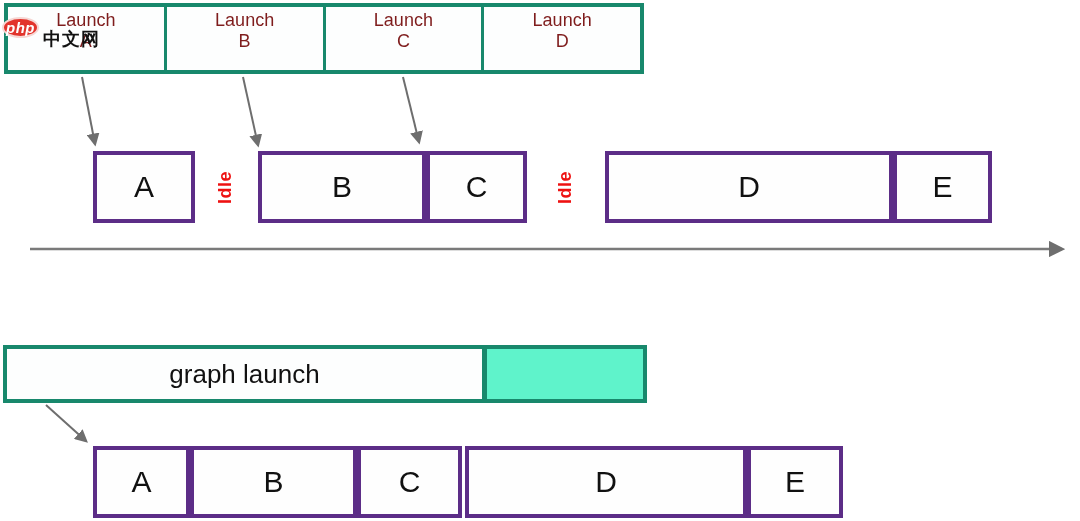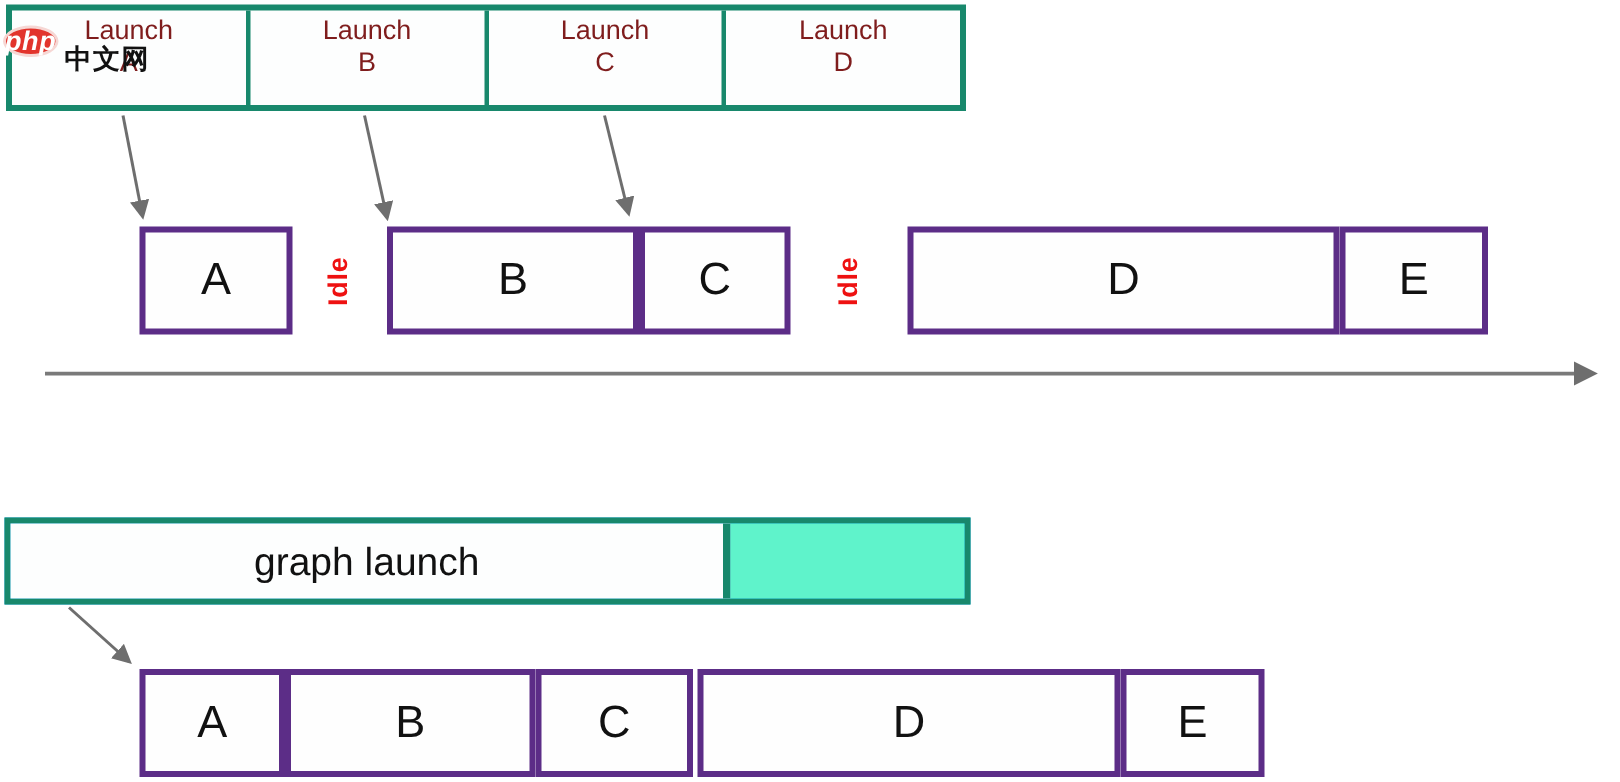--- a/index.html
+++ b/index.html
@@ -21,21 +21,21 @@
     display: flex;
     align-items: center;
     z-index: 20;
   }
   .logo-pill {
     width: 37px; height: 21px;
     background: #e2342c;
     border: 2px solid #f6d7d4;
     border-radius: 50%;
     color: #ffffff;
-    font-size: 18px;
+    font-size: 15px;
     font-weight: bold;
     font-style: italic;
     display: flex; align-items: center; justify-content: center;
     letter-spacing: 0.5px;
   }
   .logo-site {
     margin-left: 4px;
     font-size: 18px;
     font-weight: bold;
     color: #111111;

